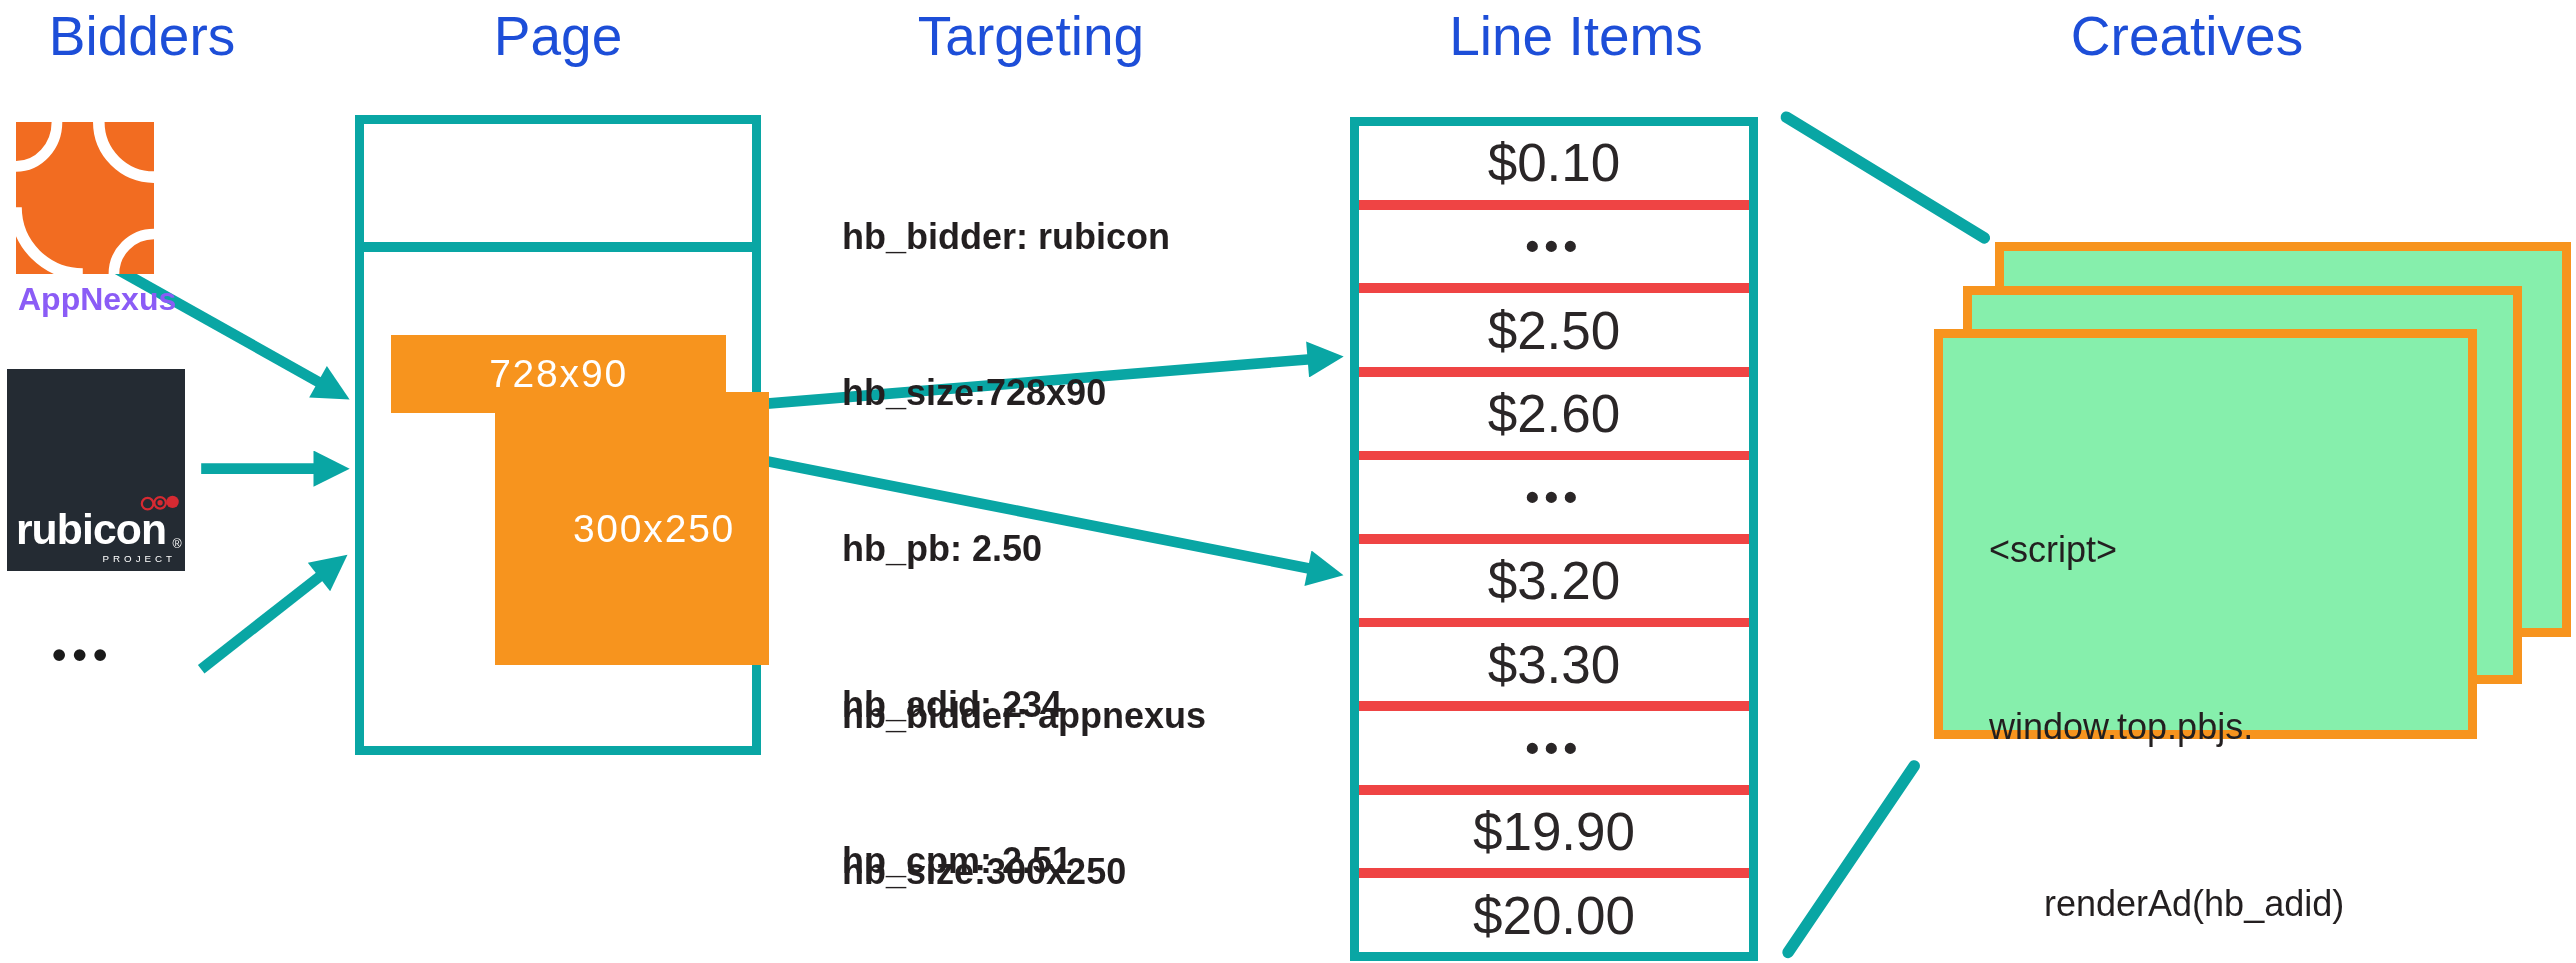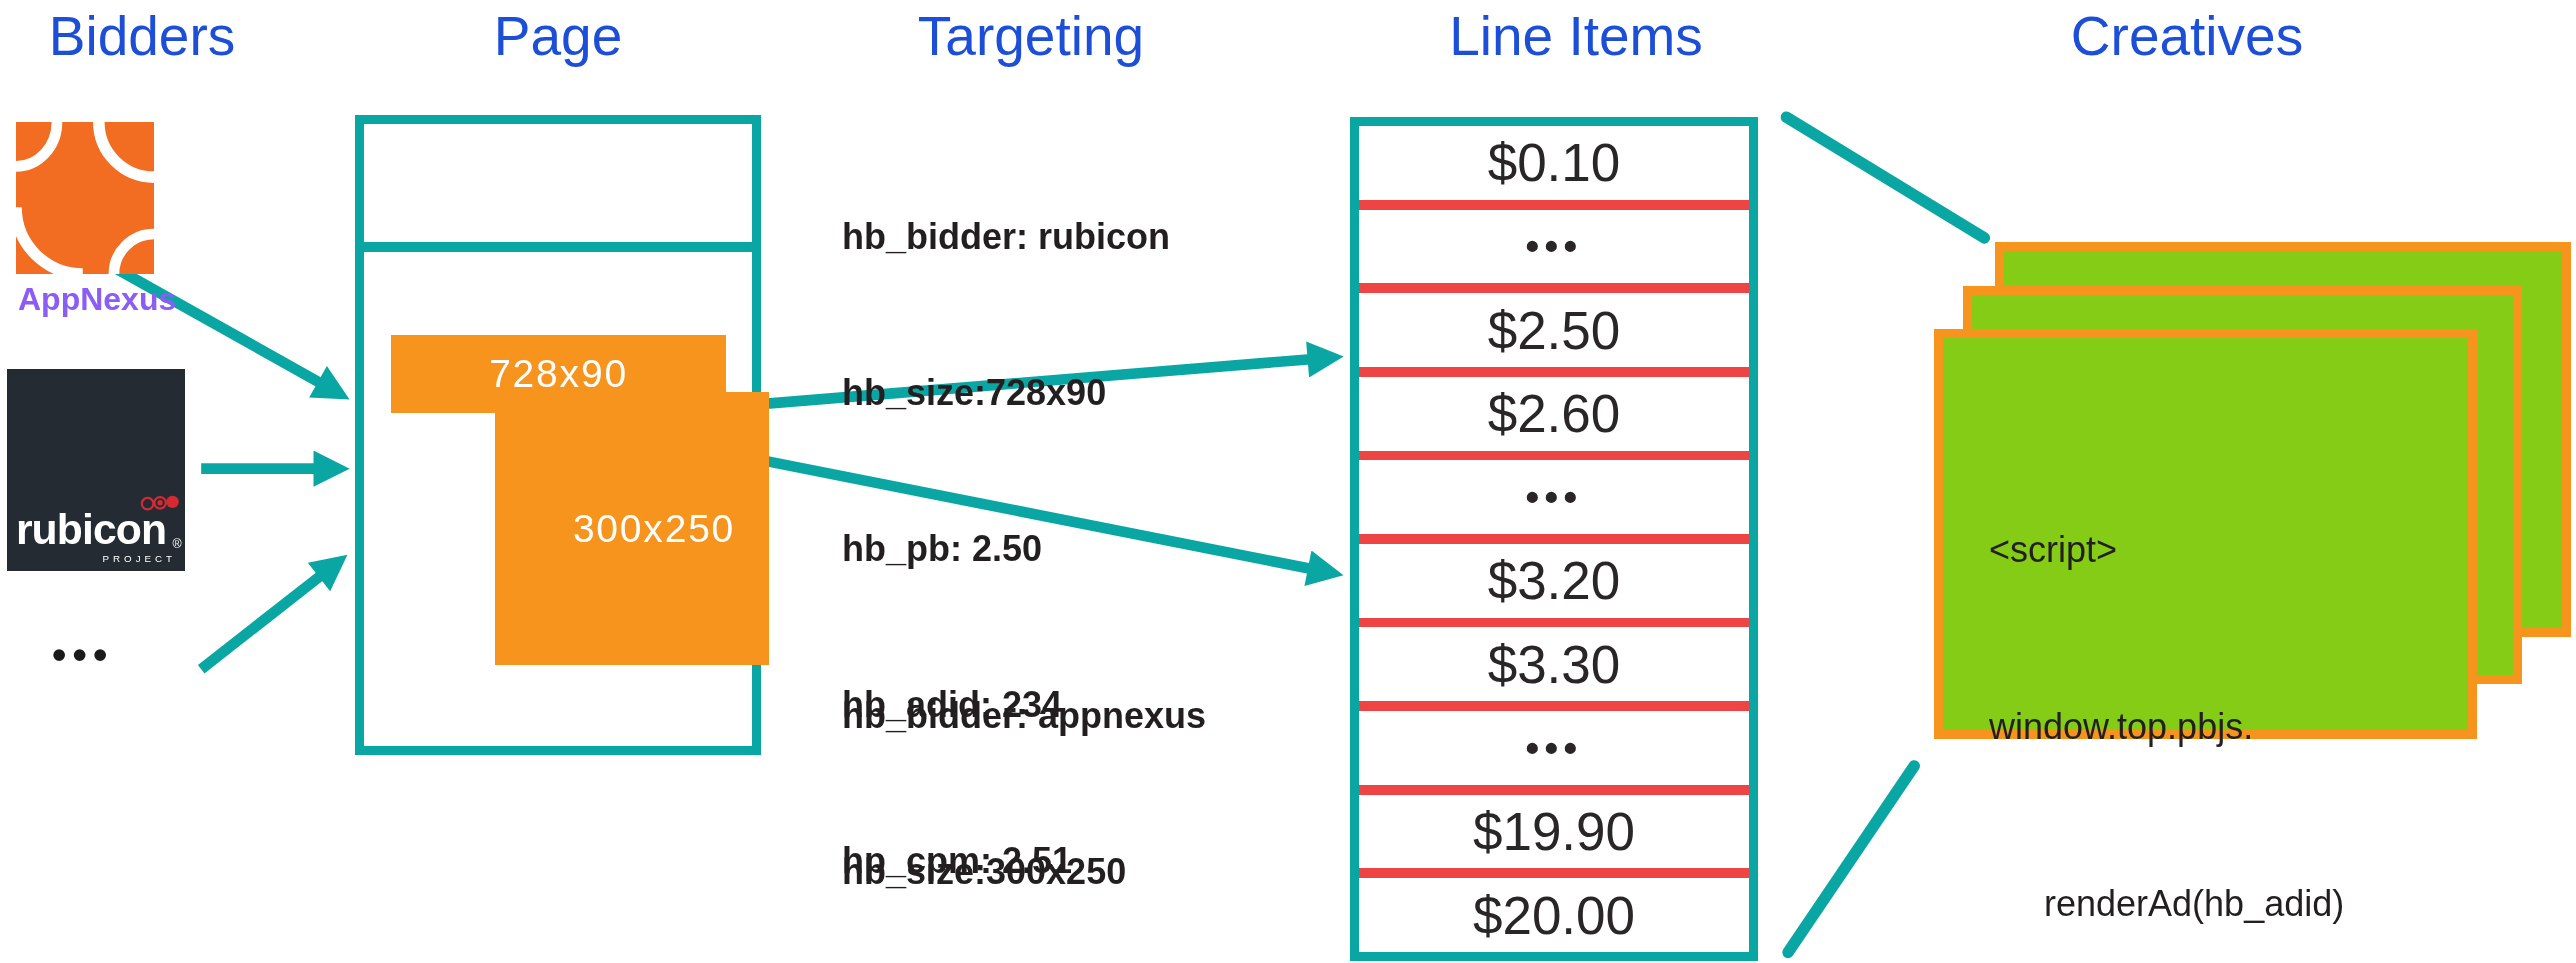--- a/index.html
+++ b/index.html
@@ -65,21 +65,21 @@
   .li-row {
     flex:1; background:#fff; display:flex; align-items:center; justify-content:center;
     font-size:53px; color:#2A2627; white-space:nowrap;
   }
   .li-row:nth-child(2), .li-row:nth-child(5), .li-row:nth-child(8) {
     font-size:39px; font-weight:700; letter-spacing:5.3px;
   }
 
   
   .creative-card {
-    position:absolute; background:#84cc16; border:9.8px solid #F7941E; box-sizing:border-box;
+    position:absolute; background:#86efac; border:9.8px solid #F7941E; box-sizing:border-box;
   }
   #card-back  { left:1995px; top:242px; width:576px; height:395px; }
   #card-mid   { left:1963px; top:286px; width:559px; height:398px; }
   #card-front { left:1934px; top:329px; width:543px; height:410px; }
   #script-text { padding:64px 0 0 46px; font-size:36px; line-height:59px; color:#231F20; white-space:pre; }
   #script-text .script-line:nth-child(3) { padding-left:55px; }
 
   
   #arrow-layer { position:absolute; left:0; top:0; width:2576px; height:963px; pointer-events:none; }
 </style>

